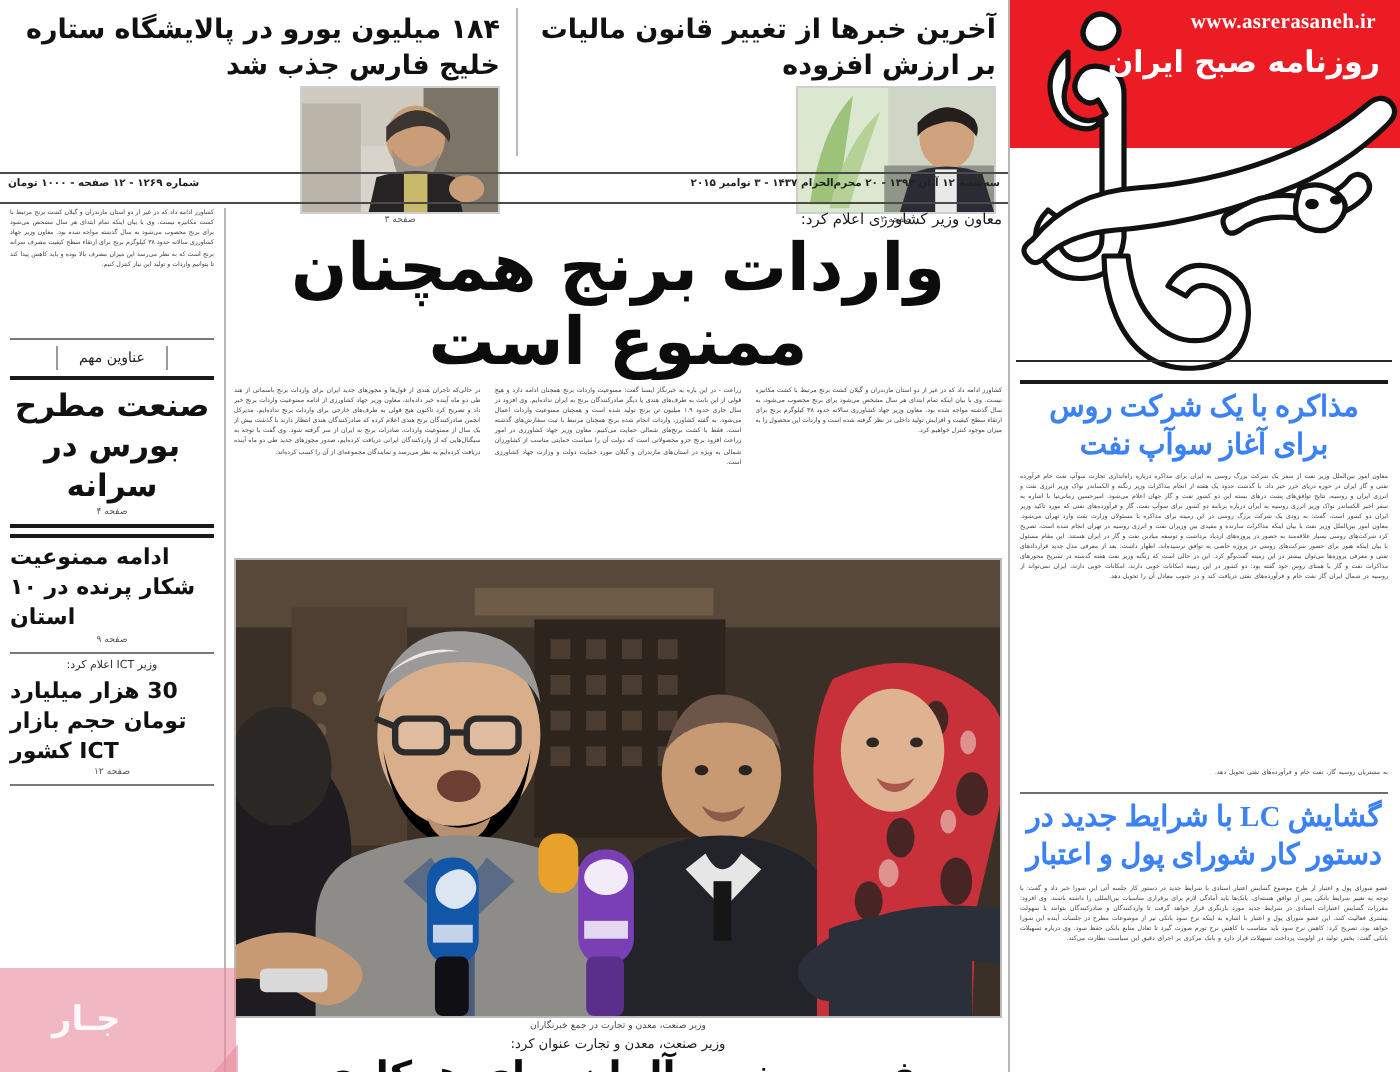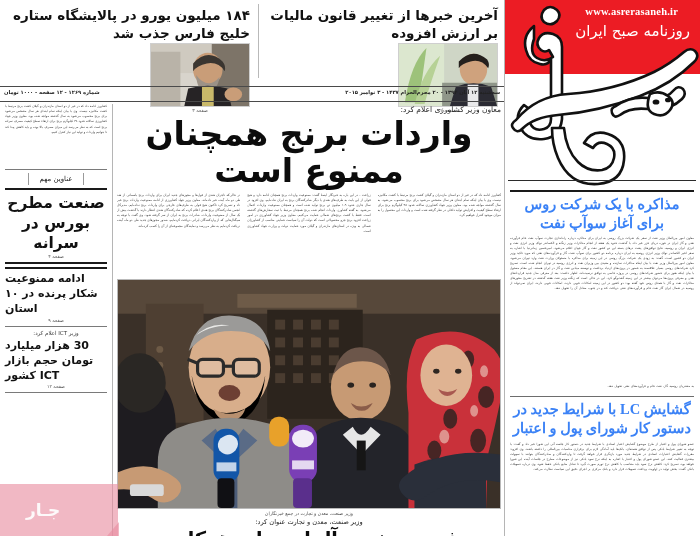--- a/index.html
+++ b/index.html
@@ -33,36 +33,36 @@
     position: absolute;
     top: 0;
     right: 0;
     width: 196px;
     height: 74px;
     background: #ec1c24;
   }
   .masthead-site {
     position: absolute;
     top: 6px;
-    right: 22px;
+    right: 12px;
     font-family: "Liberation Serif", serif;
     font-size: 10.5px;
     font-weight: bold;
     color: #ffffff;
     letter-spacing: 0.2px;
     direction: ltr;
     text-align: center;
   }
   .masthead-sub {
     position: absolute;
     top: 22px;
     right: 10px;
     font-family: "DejaVu Sans", sans-serif;
     font-size: 15px;
-    font-weight: normal;
+    font-weight: bold;
     color: #ffffff;
     white-space: nowrap;
   }
   .masthead-logo {
     position: absolute;
     top: 2px;
     right: 0;
     width: 196px;
     height: 184px;
   }

